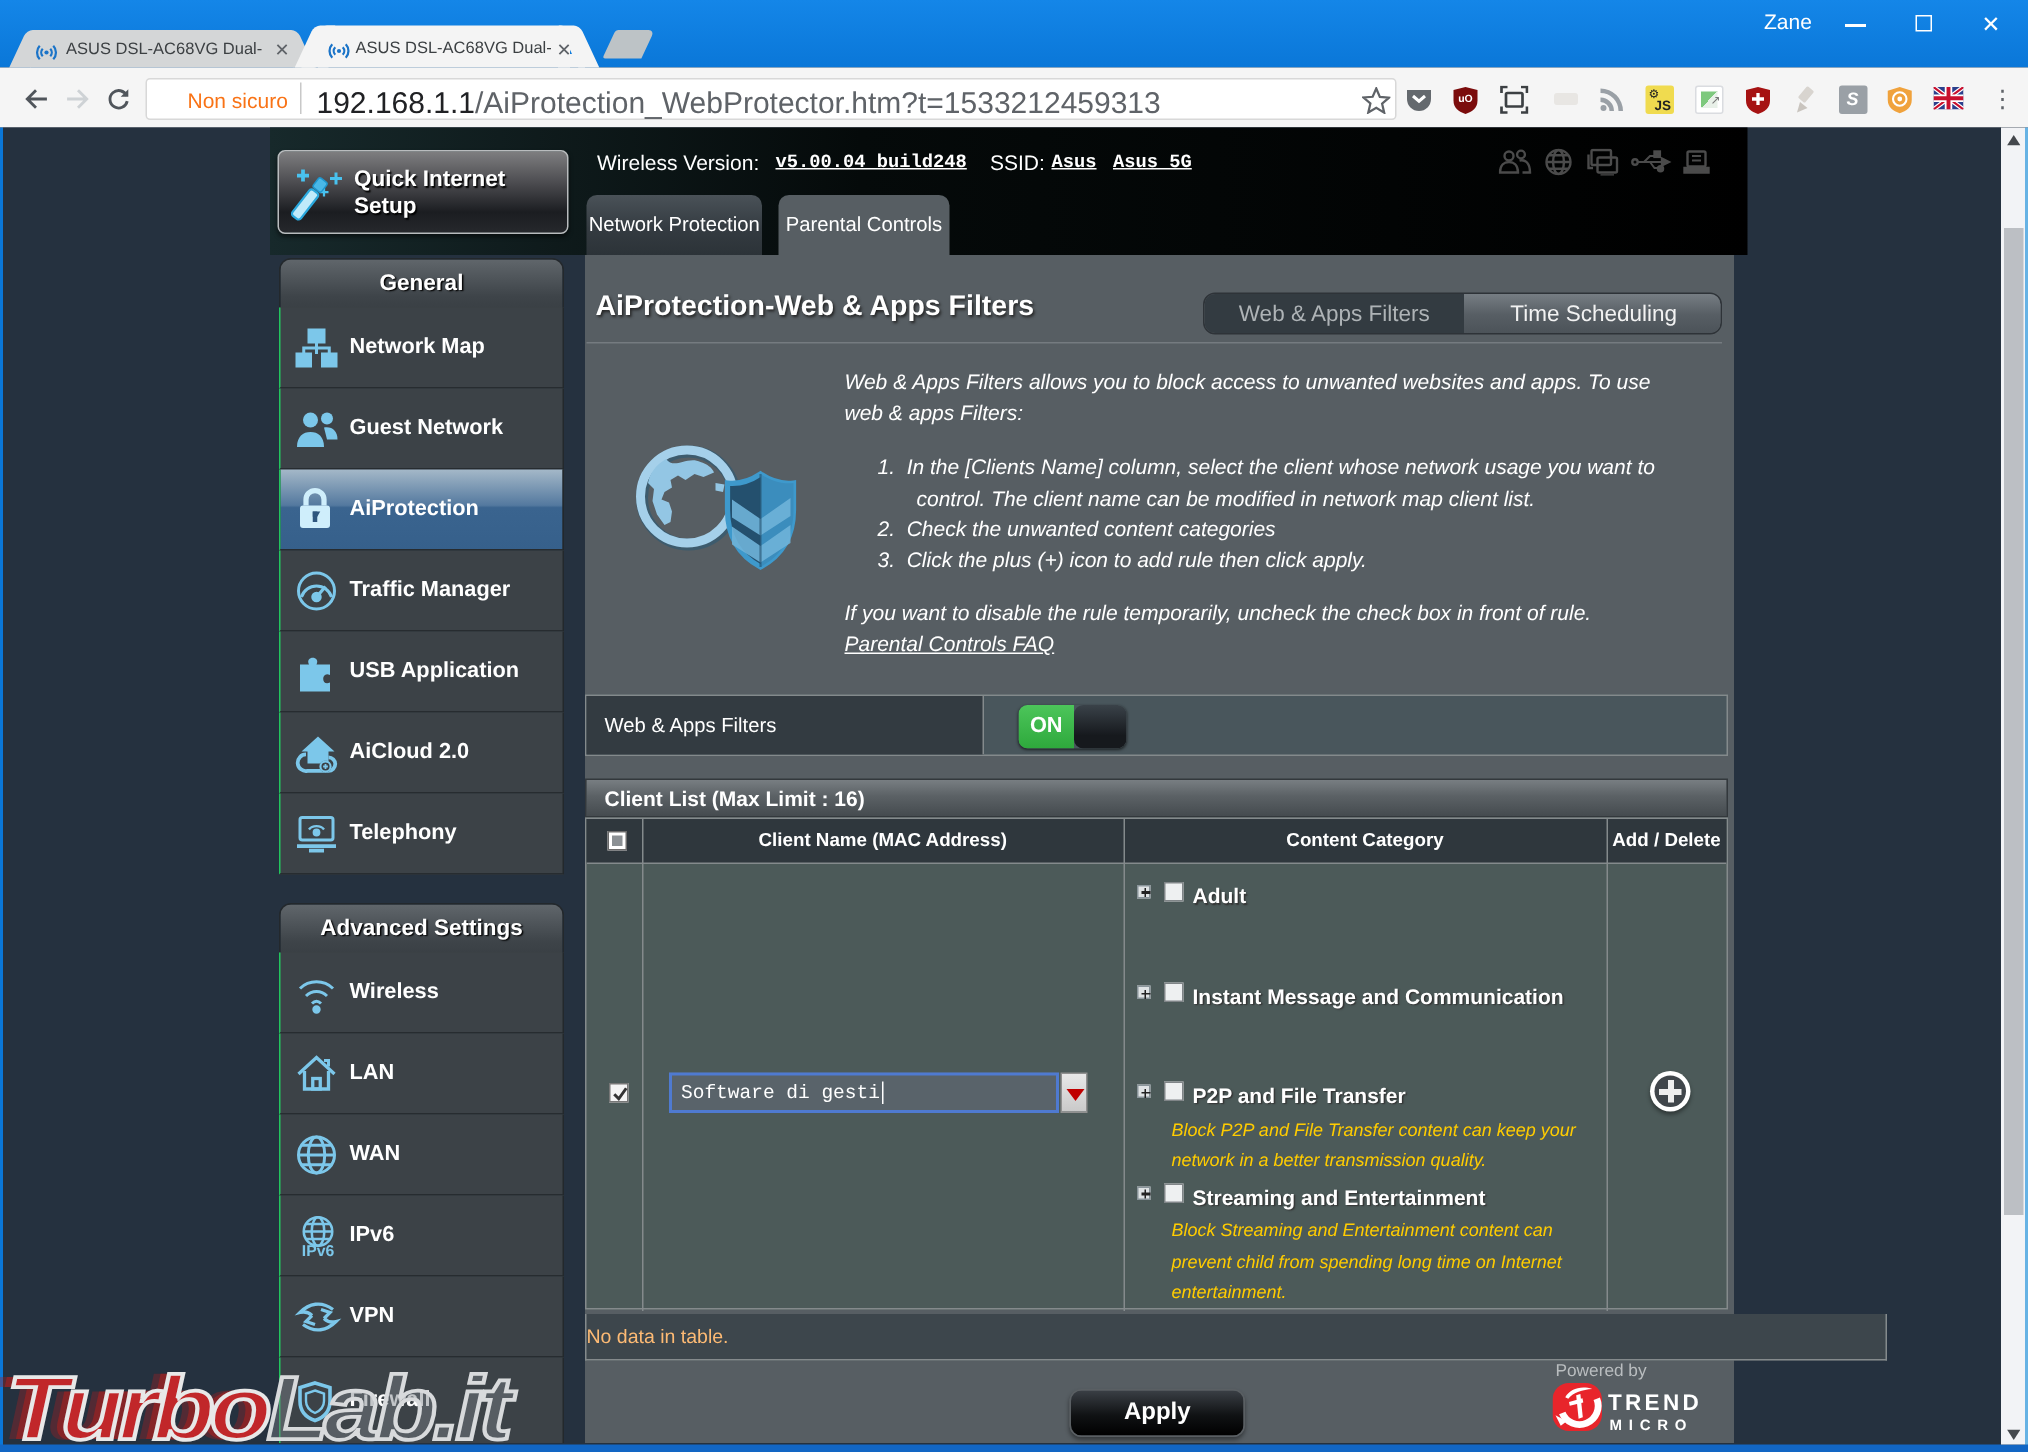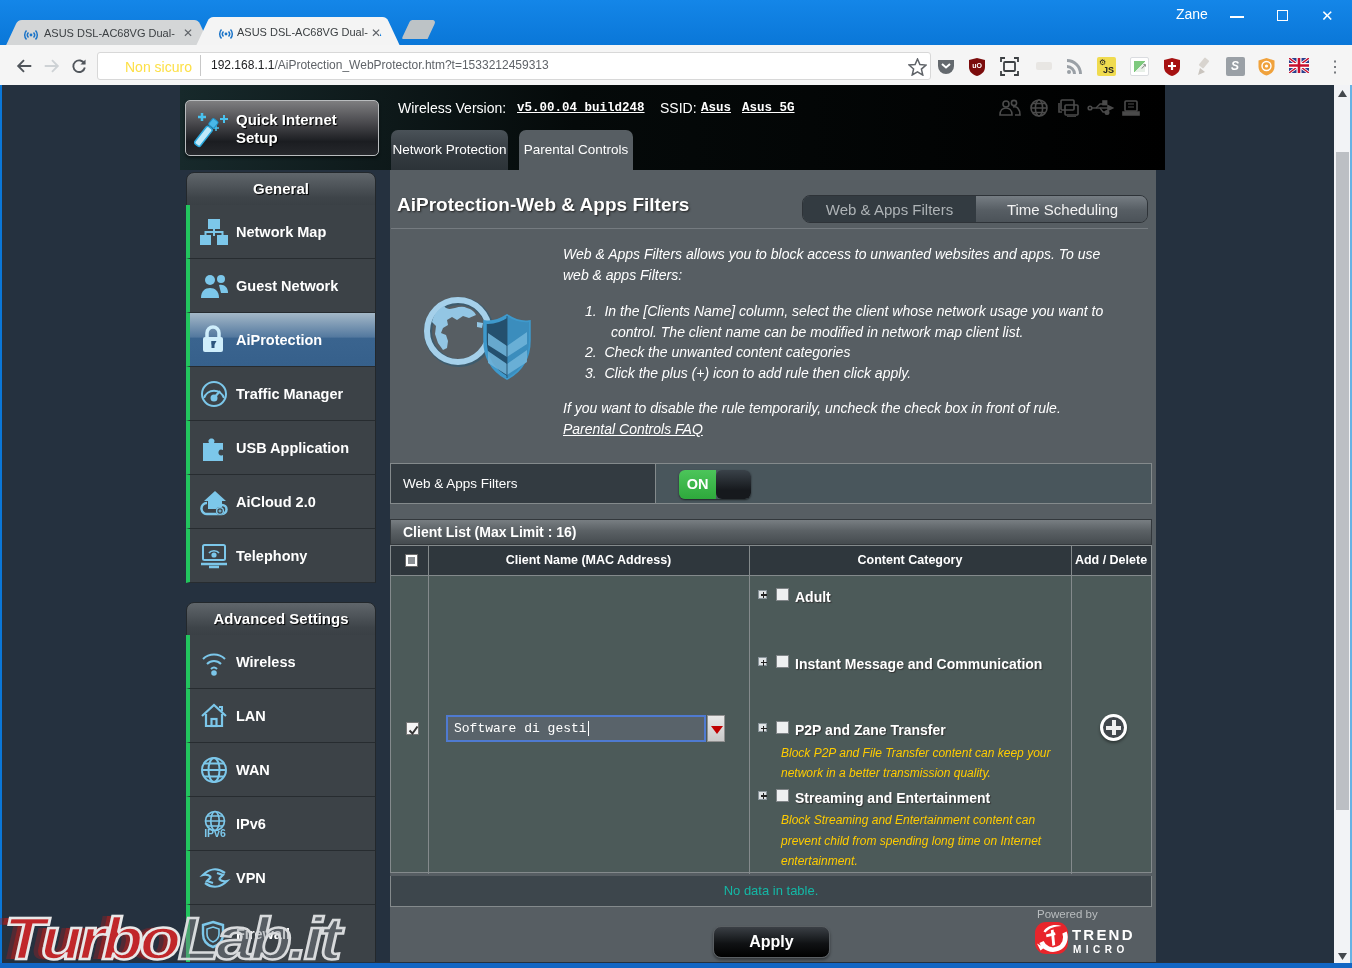--- a/index.html
+++ b/index.html
@@ -10,21 +10,21 @@
 #titlebar { left:0; top:0; width:1352px; height:45px; background:linear-gradient(#1486e8,#0a77d8); }
 #toolbar { left:0; top:45px; width:1352px; height:40px; background:#f5f5f5; }
 .tab-slant-l { transform:skewX(-25deg); }
 .tab-slant-r { transform:skewX(25deg); }
 #zane { color:#fff; font-size:14px; left:1176px; top:6px; }
 .winbtn { color:#fff; }
 
 #page { left:2px; top:85px; width:1348px; height:878px; background:#25313f; overflow:hidden; }
 
 .sb-hdr { position:absolute; left:186px; width:190px; height:43px; background:linear-gradient(#60666b,#3e4449 60%,#353b40); border:1px solid #23282c; border-radius:8px 8px 0 0; color:#fff; font-weight:bold; font-size:15px; text-align:center; line-height:31px; text-shadow:1px 1px 1px #000; }
-.sb-item { position:absolute; left:186px; width:190px; height:54px; background:#3c4247; border-left:4px solid #22c55e; border-right:1px solid #23282c; border-bottom:1px solid #272c30; color:#fff; font-weight:bold; font-size:14.5px;padding-left:32px; }
+.sb-item { position:absolute; left:186px; width:190px; height:54px; background:#3c4247; border-left:1px solid #22c55e; border-right:1px solid #23282c; border-bottom:1px solid #272c30; color:#fff; font-weight:bold; font-size:14.5px;padding-left:32px; }
 .sb-item .lbl { position:absolute; left:46px; top:50%; transform:translateY(-50%); line-height:17px; }
 .sb-item svg { position:absolute; left:9px; top:50%; transform:translateY(-50%); }
 .sb-active { background:linear-gradient(#a4b8c8,#54799f 45%,#3a648f 48%,#36608b); }
 .tabx { color:#5f6368; font-size:12px; }
 
 .desc { color:#fff; font-size:14px; font-style:italic; white-space:nowrap; }
 .fwmono { font-family:"Liberation Mono",monospace; font-weight:bold; font-size:12.5px; color:#fff; text-decoration:underline; padding-top:1px; }
 .catrow { position:absolute; left:9px; height:18px; white-space:nowrap; }
 .exp { display:inline-block; width:9px; height:9px; border:1px solid #89949a; background:#dfe3e5; position:relative; vertical-align:3px; }
 .exp::before { content:""; position:absolute; left:1.5px; top:3.5px; width:6px; height:1.5px; background:#222; }
@@ -81,23 +81,23 @@
       <path d="M20 2v7h-7z" fill="#50555b"></path>
     </svg>
 <svg class="abs" style="left:105px;top:59px;" width="15" height="15" viewBox="0 0 18 18">
       <circle cx="9" cy="9" r="7.6" stroke="#5f6368" stroke-width="1.6" fill="none"></circle>
       <rect x="8.2" y="8" width="1.8" height="5" fill="#5f6368"></rect>
       <rect x="8.2" y="4.8" width="1.8" height="1.8" fill="#5f6368"></rect>
     </svg>
 </div>
 
 <div class="abs" style="left:97px;top:52px;width:834px;height:28px;background:#fff;border:1px solid #d8d8d8;border-radius:3px;"></div>
-<div class="abs" style="left:125px;top:59px;font-size:14px;color:#fde047;text-align:center;">Non sicuro</div>
+<div class="abs" style="left:125px;top:59px;font-size:14px;color:#f97316;text-align:center;">Non sicuro</div>
 <div class="abs" style="left:200px;top:55px;width:1px;height:21px;background:#c8c8c8;"></div>
-<div class="abs" style="left:211px;top:58px;font-size:12px;color:#202124;">192.168.1.1<span style="color:#5f6368;">/AiProtection_WebProtector.htm?t=1533212459313</span></div>
+<div class="abs" style="left:211px;top:58px;font-size:20px;color:#202124;">192.168.1.1<span style="color:#5f6368;">/AiProtection_WebProtector.htm?t=1533212459313</span></div>
 <div class="abs" id="exticons">
 <svg class="abs" style="left:908px;top:58px;" width="19" height="18" viewBox="0 0 19 18">
       <path d="M9.5 1l2.4 5.6 6.1.5-4.6 4 1.4 6-5.3-3.2L4.2 17l1.4-6-4.6-4 6.1-.5z" fill="none" stroke="#5f6368" stroke-width="1.5"></path>
     </svg>
 <svg class="abs" style="left:937px;top:58px;" width="18" height="17" viewBox="0 0 18 17">
       <path d="M1 2h16v6a8 8 0 0 1-16 0z" fill="#64696e"></path>
       <path d="M5 6l4 3.5L13 6" stroke="#fff" stroke-width="2" fill="none"></path>
     </svg>
 <svg class="abs" style="left:968px;top:57px;" width="18" height="19" viewBox="0 0 18 19">
       <path d="M9 1l8 2v7c0 5-3.5 7.5-8 9-4.5-1.5-8-4-8-9V3z" fill="#7b0c0c"></path>
@@ -407,34 +407,34 @@
         </svg></div>
 
   <div style="position:absolute;left:55px;top:169px;width:260px;height:27px;background:#59636a;border:2px solid #4f7ad0;color:#fff;font-family:'Liberation Mono',monospace;font-size:13px;line-height:23px;padding-left:6px;">Software di gesti<span style="border-left:1px solid #fff;margin-left:1px;"></span></div>
   <div style="position:absolute;left:316px;top:169px;width:18px;height:27px;background:linear-gradient(#e8e8e8,#c9c9c9);border:1px solid #909090;">
         <div style="position:absolute;left:3px;top:10px;width:0;height:0;border-left:6px solid transparent;border-right:6px solid transparent;border-top:8px solid #c00000;"></div>
       </div>
 
   <div id="cats" style="position:absolute;left:358px;top:0;width:322px;height:328px;">
     <div class="catrow" style="top:41.5px;"><span class="exp"></span><span class="ccb"></span><span class="clbl">Adult</span></div>
     <div class="catrow" style="top:109px;"><span class="exp"></span><span class="ccb"></span><span class="clbl">Instant Message and Communication</span></div>
-    <div class="catrow" style="top:175px;"><span class="exp"></span><span class="ccb"></span><span class="clbl">P2P and Zane Transfer</span></div>
+    <div class="catrow" style="top:175px;"><span class="exp"></span><span class="ccb"></span><span class="clbl">P2P and File Transfer</span></div>
     <div class="cdesc" style="top:196.5px;">Block P2P and File Transfer content can keep your<br>network in a better transmission quality.</div>
     <div class="catrow" style="top:242.5px;"><span class="exp"></span><span class="ccb"></span><span class="clbl">Streaming and Entertainment</span></div>
     <div class="cdesc" style="top:264px;">Block Streaming and Entertainment content can<br>prevent child from spending long time on Internet<br>entertainment.</div>
   </div>
 
   <div style="position:absolute;left:709px;top:168px;width:27px;height:27px;border-radius:50%;background:#fff;box-shadow:0 2px 3px rgba(0,0,0,.4);">
         <div style="position:absolute;left:3px;top:3px;width:21px;height:21px;border-radius:50%;background:#40464b;"></div>
         <div style="position:absolute;left:6px;top:11.5px;width:15px;height:4px;background:#eee;"></div>
         <div style="position:absolute;left:11.5px;top:6px;width:4px;height:15px;background:#eee;"></div>
       </div>
 </div>
 
-<div class="abs" style="left:390px;top:876px;width:762px;height:31px;background:#3d464c;border:1px solid #848a8c;border-top:none;color:#14b8a6;font-size:13px;text-align:center;line-height:30px;">No data in table.</div>
+<div class="abs" style="left:390px;top:876px;width:868px;height:31px;background:#3d464c;border:1px solid #848a8c;border-top:none;color:#fdba74;font-size:13px;text-align:left;line-height:30px;">No data in table.</div>
 
 <div class="abs" style="left:713px;top:926px;width:117px;height:32px;border-radius:8px;background:linear-gradient(#3a3f45,#101214 55%,#000);border:1px solid #5a5f63;color:#fff;font-weight:bold;font-size:16px;text-align:center;line-height:30px;box-shadow:0 2px 3px rgba(0,0,0,.4);">Apply</div>
 
 <div class="abs" style="left:1037px;top:908px;color:#b9bdbf;font-size:11.5px;">Powered by</div>
 <svg class="abs" style="left:1035px;top:921px;" width="100" height="36" viewBox="0 0 100 36">
   <rect x="0" y="1" width="33" height="32" rx="11" fill="#e8252b"></rect>
   <path d="M26.5 5 C19 2.5 11.5 5 8.5 10.5 L10.5 11.5 C14 7 20 5.5 26.5 5 z" fill="#fff"></path>
   <path d="M29.5 11.5 A12 12 0 0 1 6.5 21" fill="none" stroke="#fff" stroke-width="4.6"></path>
   <path d="M9.5 26.5L2 22.5l3.5 7z" fill="#fff"></path>
   <path d="M15.8 9.2l2.8-.8 1.6 15.5-2.8 1z" fill="#fff"></path>

